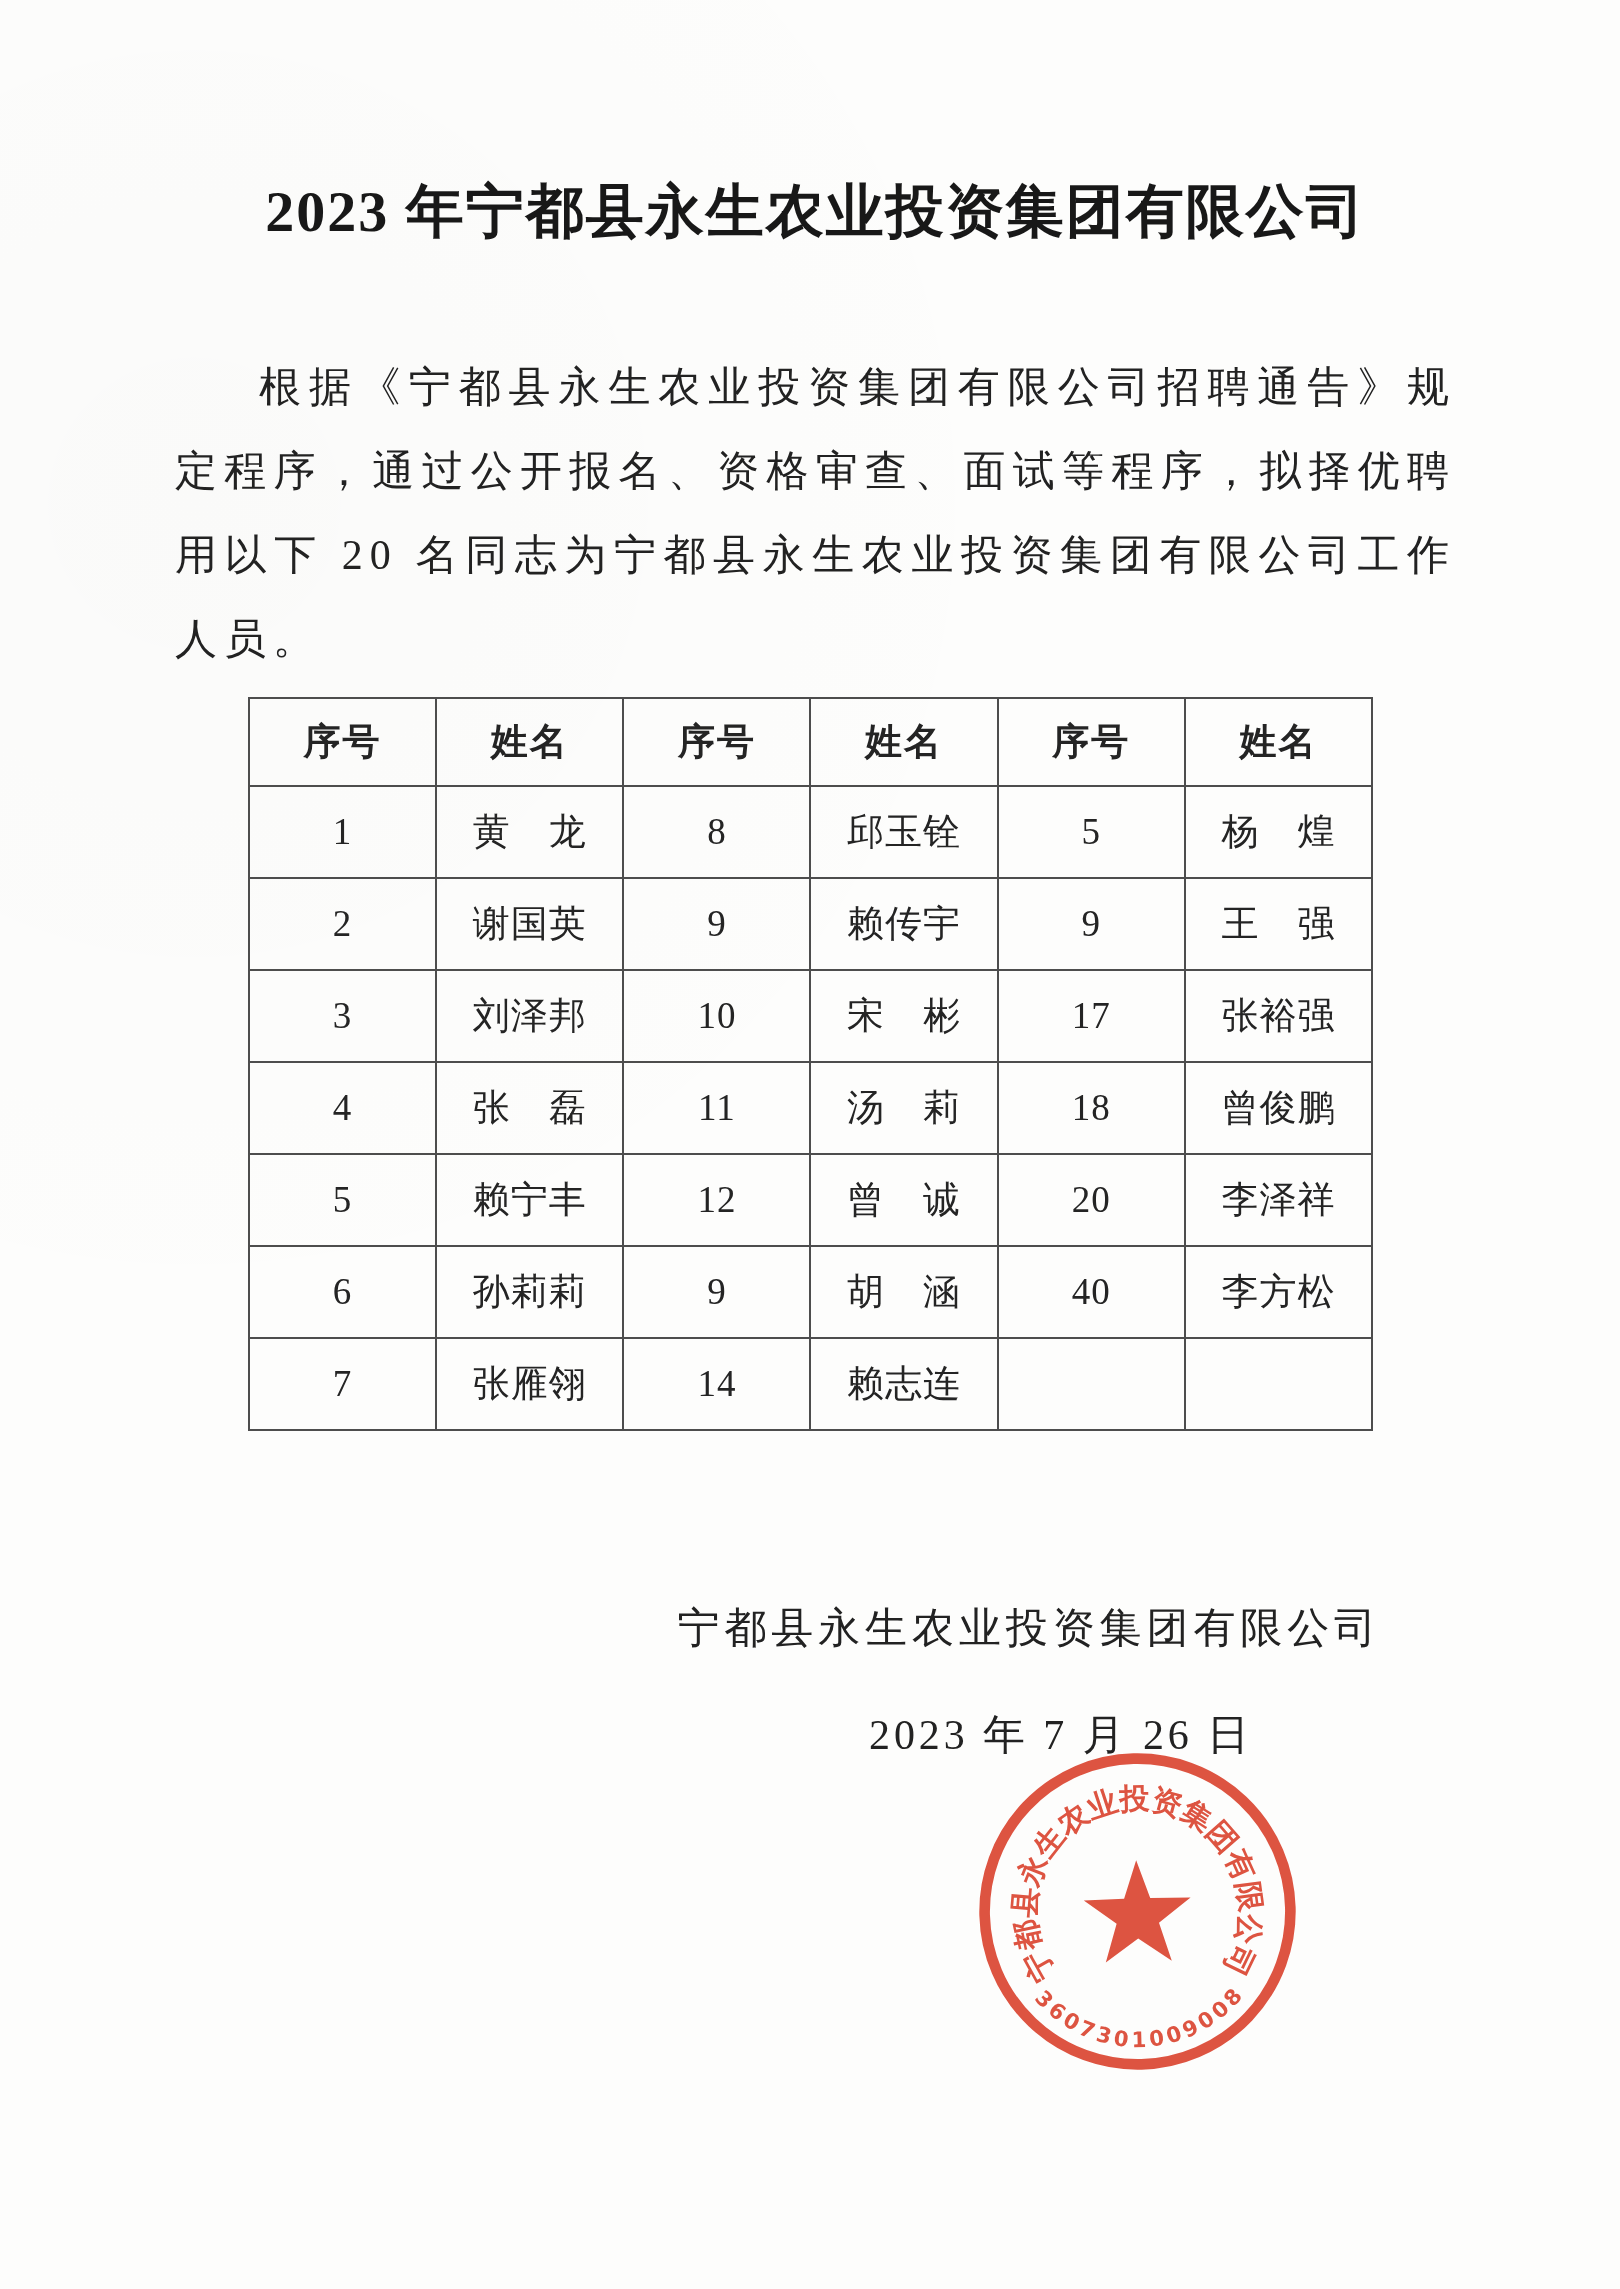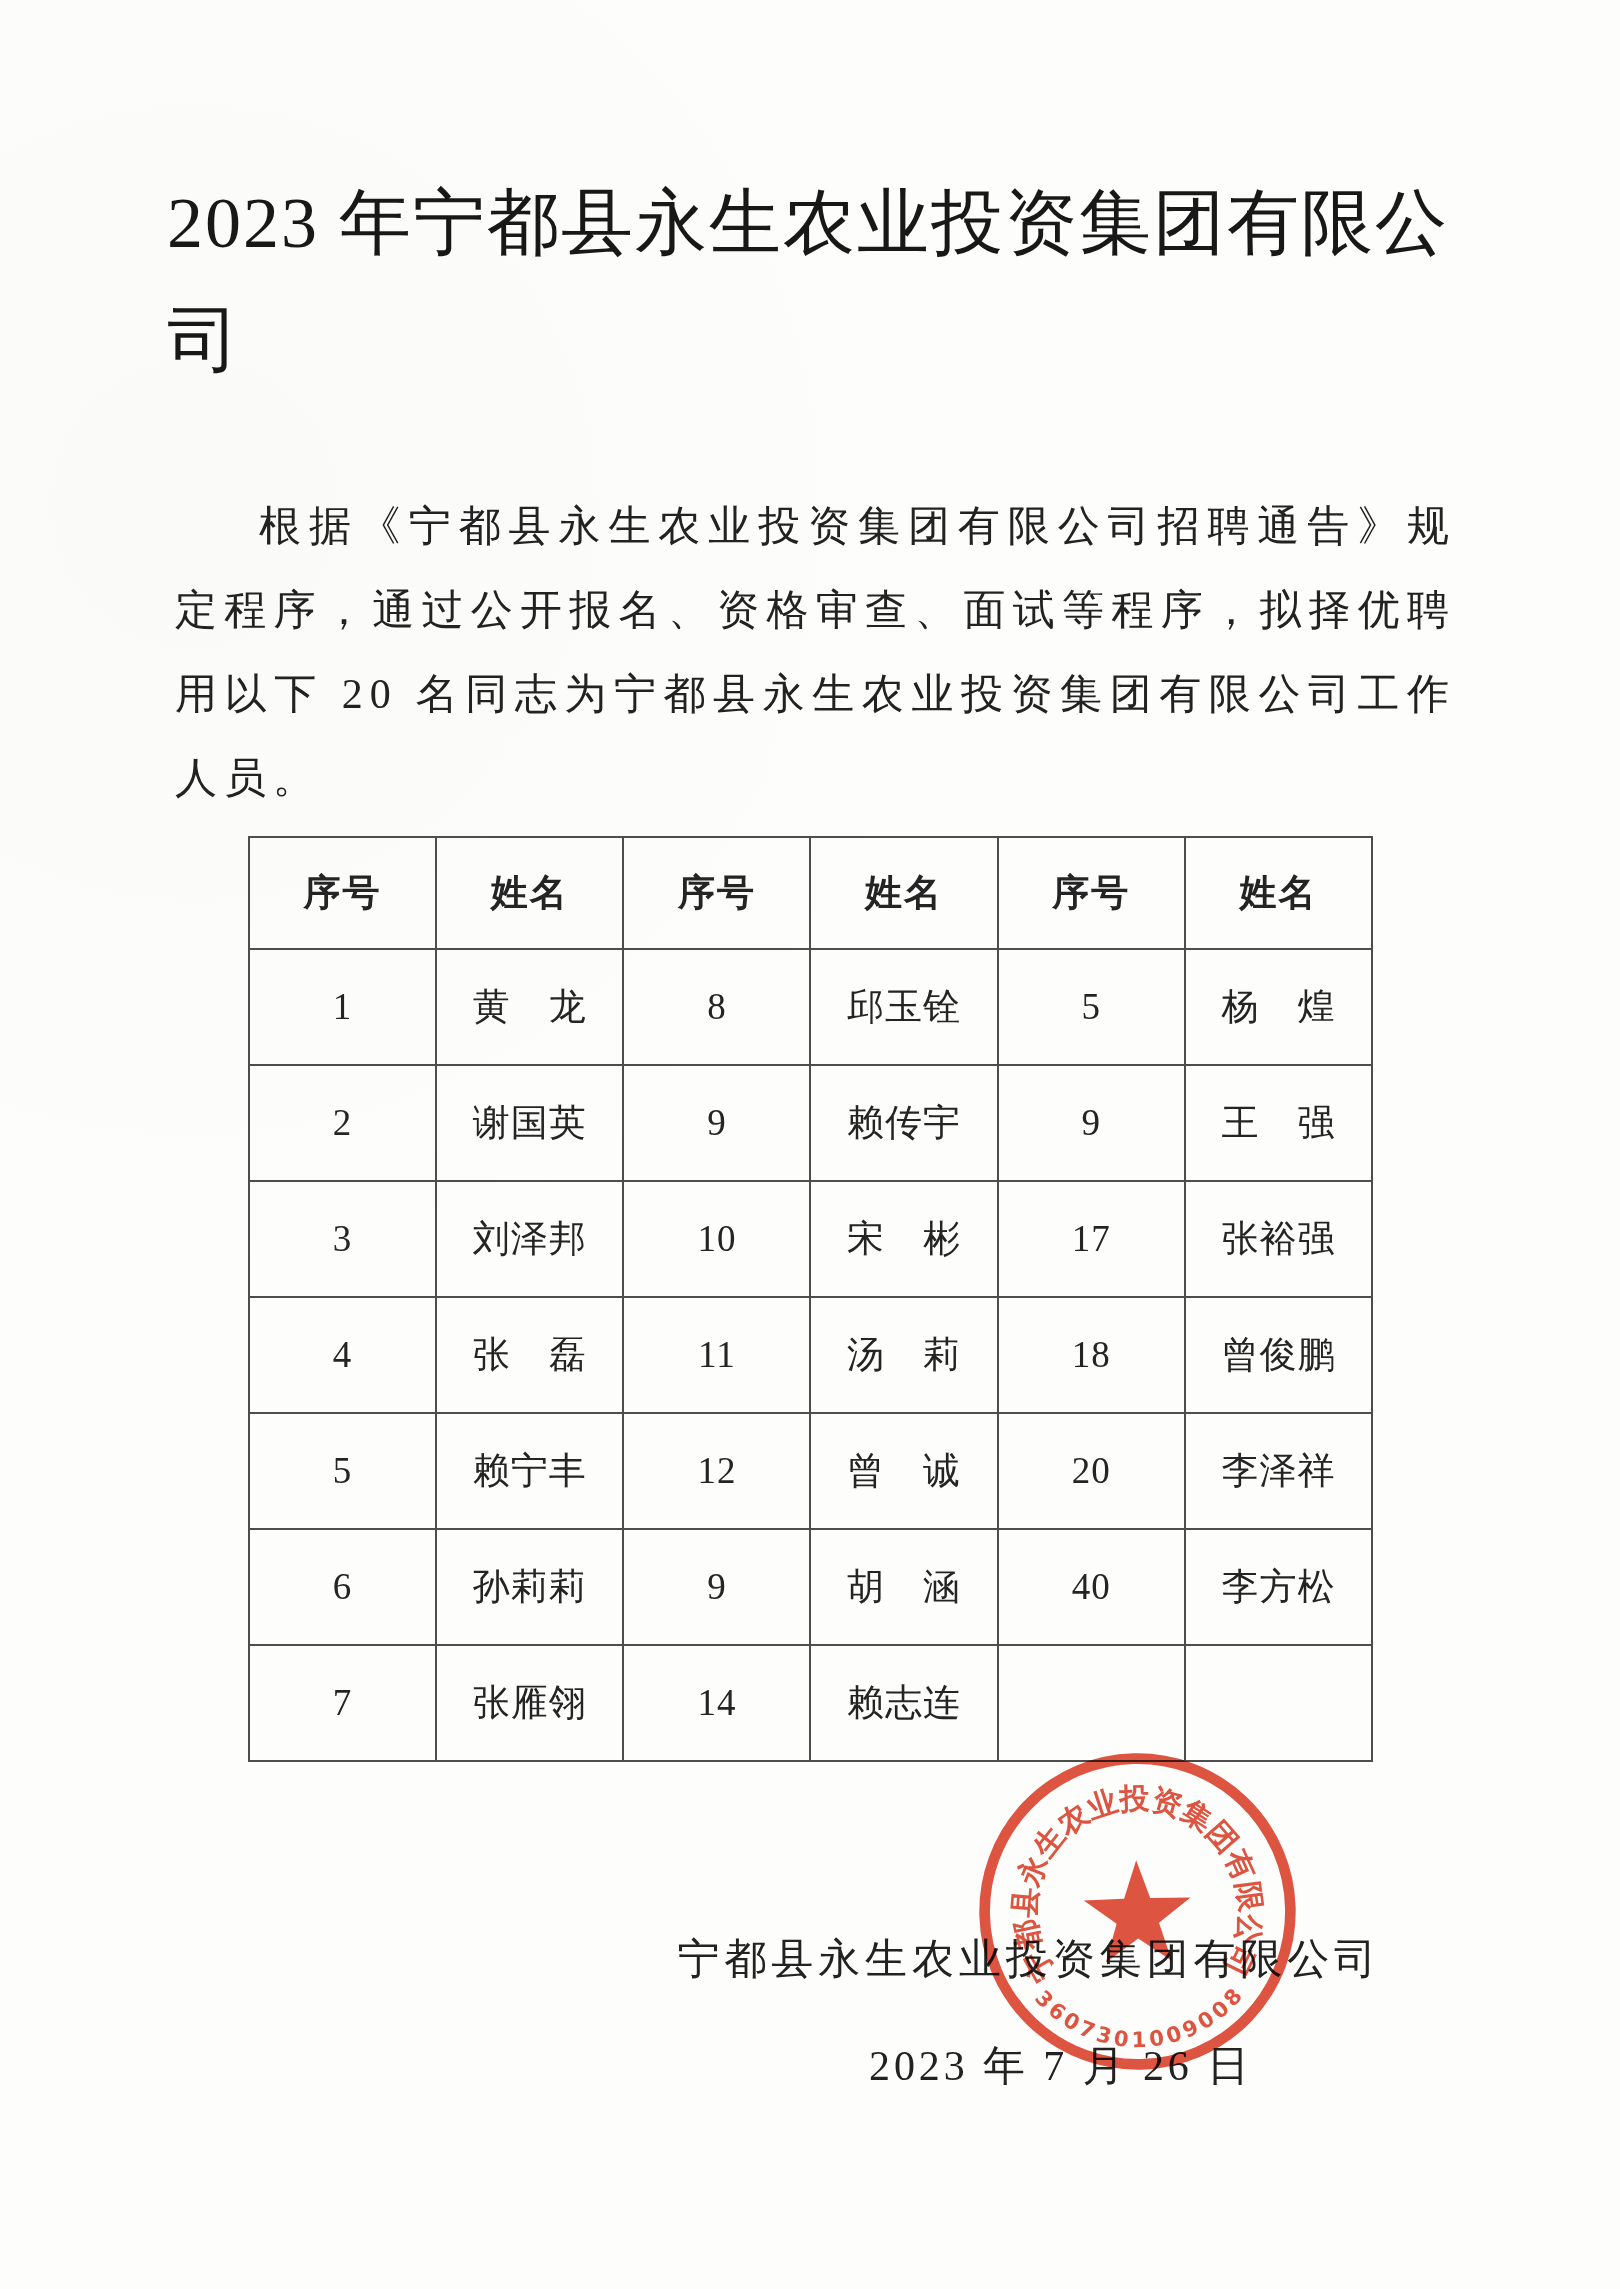--- a/index.html
+++ b/index.html
@@ -16,23 +16,23 @@
     background:
       radial-gradient(circle at 12% 22%, rgba(0,0,0,0.012), transparent 40%),
       #fdfdfc;
   }
   .doc{
     position:absolute;
     left:167px;top:165px;width:1297px;
   }
   h1.doc-title{
     margin:0 0 86px 0;
-    text-align:left;
-    font-size:72px;
-    font-weight:normal;
+    text-align:center;
+    font-size:58px;
+    font-weight:bold;
     letter-spacing:2px;
     line-height:1.62;
     color:#181818;
   }
   h1.doc-title .tl{display:block;}
   p.body-para{
     margin:8px;
     font-size:42px;
     line-height:2.0;
     letter-spacing:6.9px;
@@ -46,21 +46,21 @@
     width:1125px;
     border-collapse:collapse;
     table-layout:fixed;
   }
   table.roster th, table.roster td{
     border:2px solid #4d4d4d;
     text-align:center;
     vertical-align:middle;
     font-size:37px;
     color:#242424;
-    padding:12px;
+    padding:0;
   }
   table.roster th{height:86px;font-weight:bold;letter-spacing:2px;}
   table.roster td{height:90px;letter-spacing:1px;}
   .sig-company{
     margin-top:169px;
     text-align:right;
     padding-right:83px;
     font-size:42px;
     letter-spacing:4.9px;
     color:#222;

